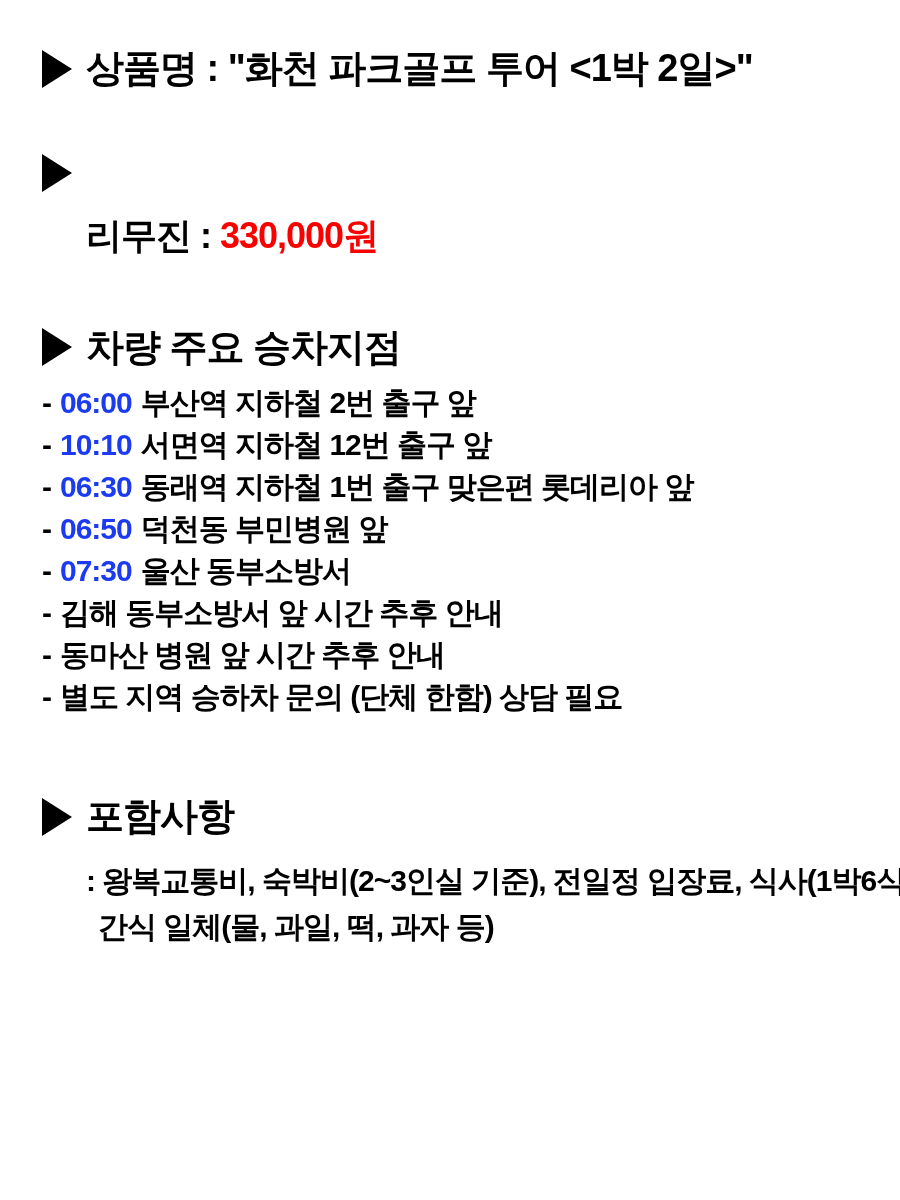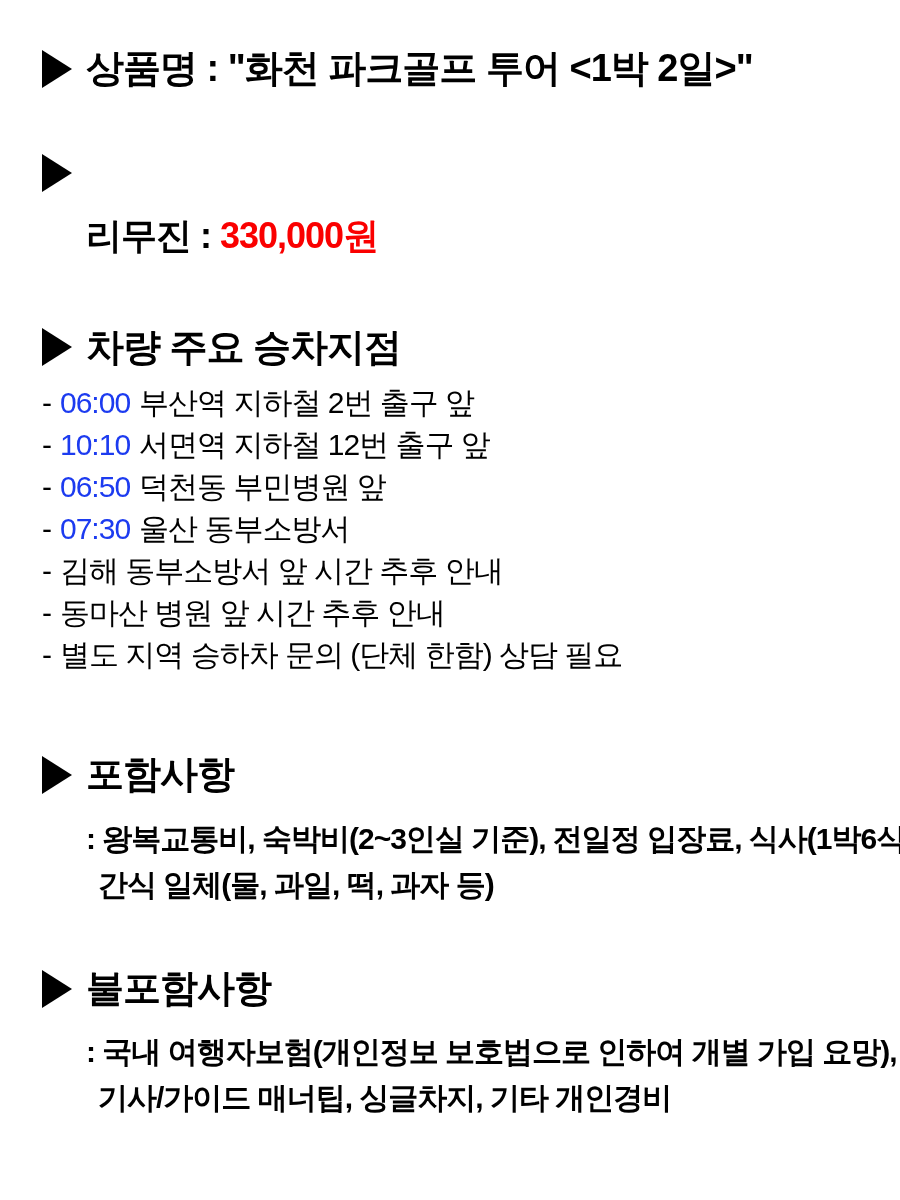--- a/index.html
+++ b/index.html
@@ -55,21 +55,21 @@
     font-weight: 800;
     letter-spacing: -1px;
     white-space: nowrap;
   }
   .price-amount { color: var(--price-red, #fa0000); }
 
   
   .pickup-list { margin-top: 12px; }
   .pickup-item {
     font-size: 30px;
-    font-weight: 400;
+    font-weight: 700;
     letter-spacing: -1px;
     line-height: 42px;
     white-space: nowrap;
   }
   .pickup-item .dash { margin-right: 9px; }
   .pickup-item .time {
     color: var(--time-blue, #1c3bf0);
     margin-right: 9px;
   }
   .pickup-item .time:empty { display: none; margin: 0; }
@@ -110,20 +110,23 @@
       <span>차량 주요 승차지점</span>
     </div>
     <div class="pickup-list">
       <div class="pickup-item">
         <span class="dash">-</span><span class="time">06:00</span><span>부산역 지하철 2번 출구 앞</span>
       </div>
       <div class="pickup-item">
         <span class="dash">-</span><span class="time">10:10</span><span>서면역 지하철 12번 출구 앞</span>
       </div>
       <div class="pickup-item">
+        <span class="dash">-</span><span class="time">06:30</span><span>동래역 지하철 1번 출구 맞은편 롯데리아 앞</span>
+      </div>
+      <div class="pickup-item">
         <span class="dash">-</span><span class="time">06:50</span><span>덕천동 부민병원 앞</span>
       </div>
       <div class="pickup-item">
         <span class="dash">-</span><span class="time">07:30</span><span>울산 동부소방서</span>
       </div>
       <div class="pickup-item">
         <span class="dash">-</span><span>김해 동부소방서 앞 시간 추후 안내</span>
       </div>
       <div class="pickup-item">
         <span class="dash">-</span><span>동마산 병원 앞 시간 추후 안내</span>
@@ -138,24 +141,14 @@
     <div class="heading-row">
       <span class="bullet"></span>
       <span>포함사항</span>
     </div>
     <div class="detail-lines">
       <div class="detail-line">: 왕복교통비, 숙박비(2~3인실 기준), 전일정 입장료, 식사(1박6식),</div>
       <div class="detail-line cont">간식 일체(물, 과일, 떡, 과자 등)</div>
     </div>
   </div>
 
-  <div class="section-excluded">
-    <div class="heading-row">
-      <span class="bullet"></span>
-      <span>불포함사항</span>
-    </div>
-    <div class="detail-lines">
-      <div class="detail-line">: 국내 여행자보험(개인정보 보호법으로 인하여 개별 가입 요망),</div>
-      <div class="detail-line cont">기사/가이드 매너팁, 싱글차지, 기타 개인경비</div>
-    </div>
-  </div>
 
 </div>
 
 </body></html>

